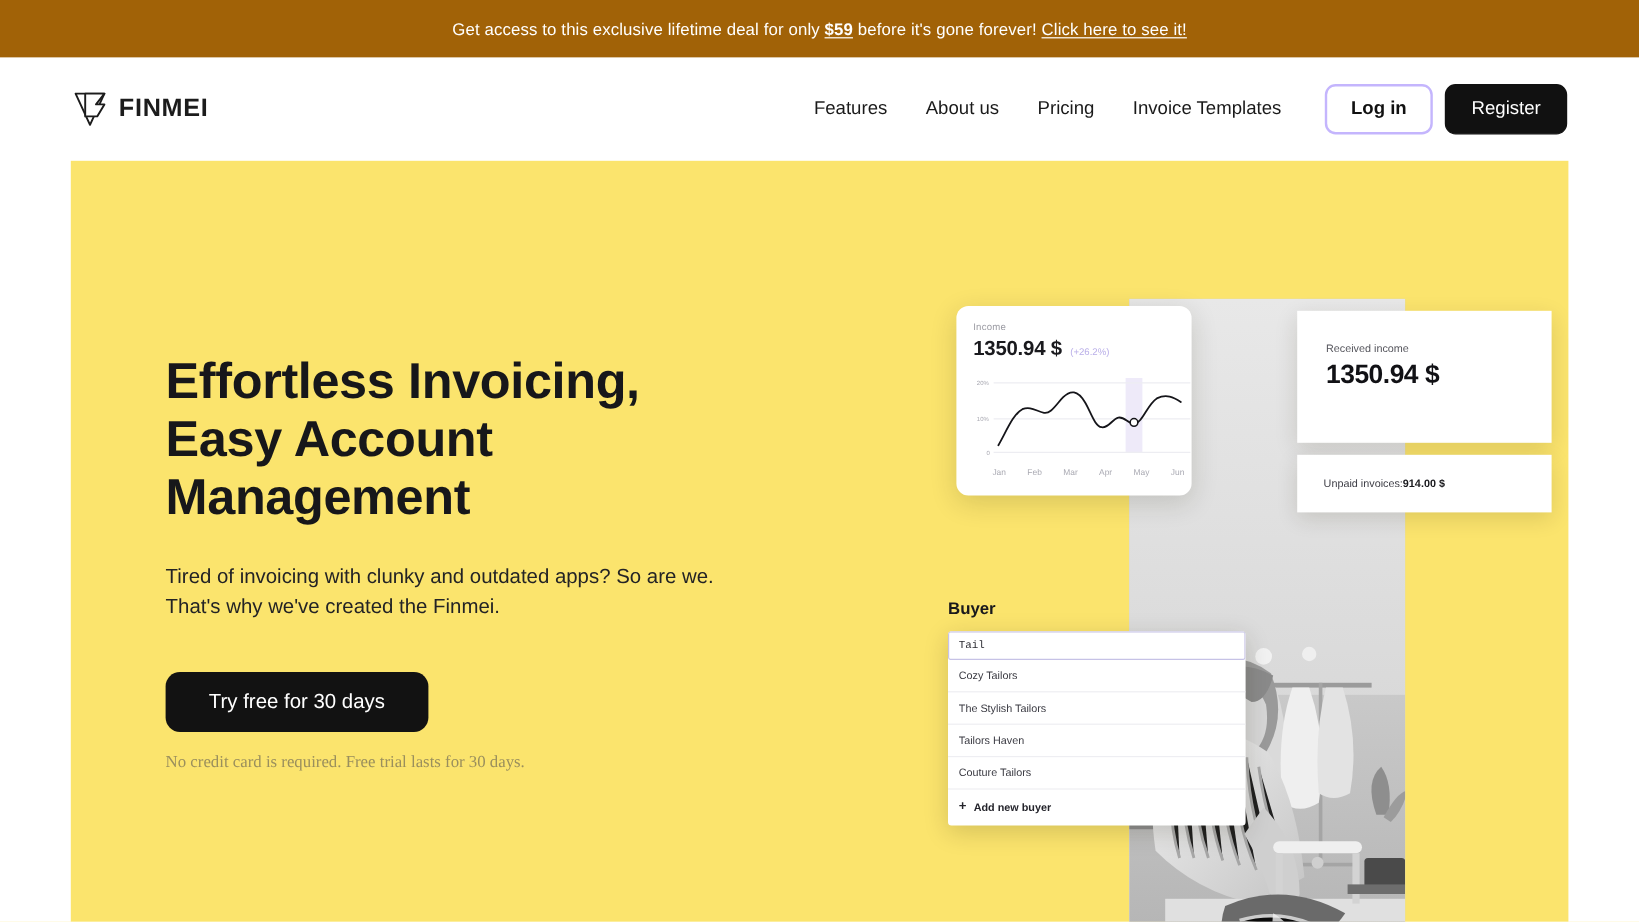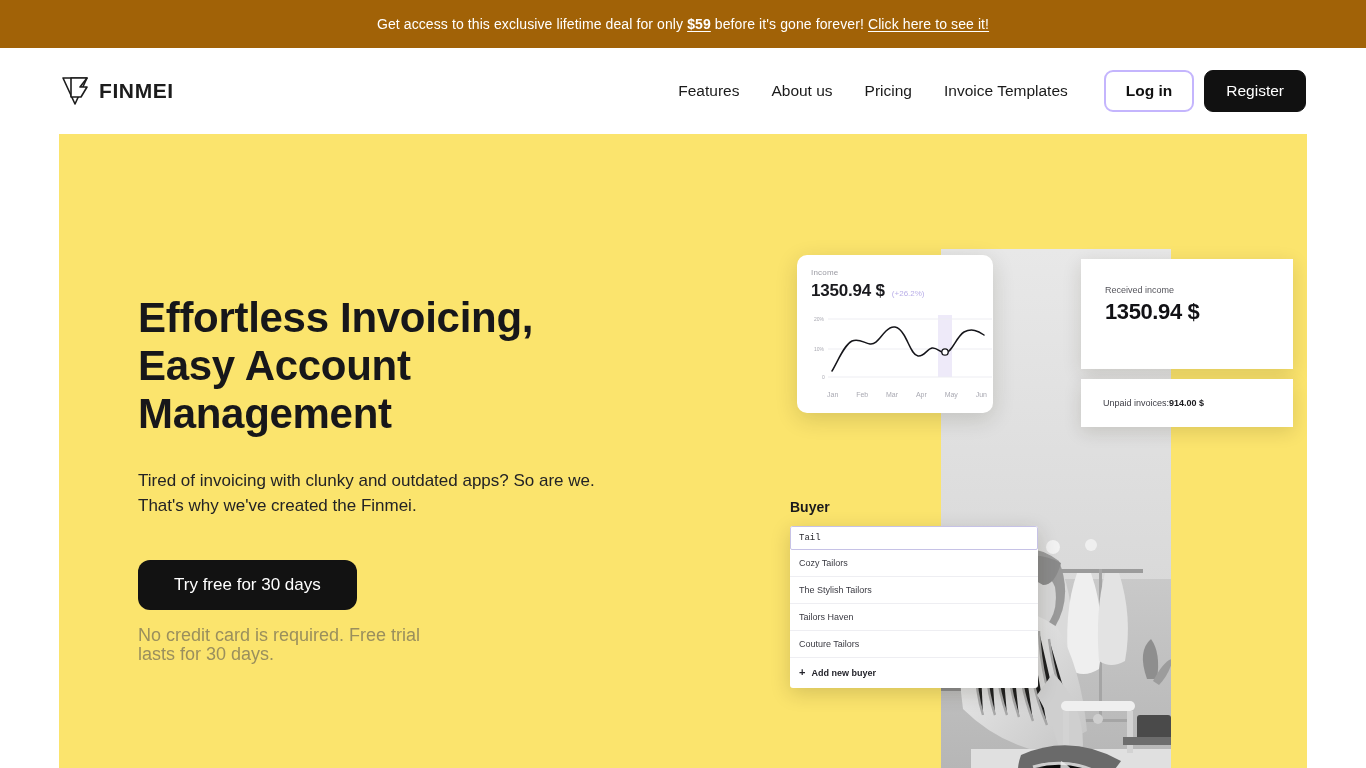--- a/index.html
+++ b/index.html
@@ -125,24 +125,25 @@
     color: #ffffff;
     font-size: 17px;
     border: none;
     border-radius: 12px;
     padding: 15px 36px;
     cursor: pointer;
     font-family: inherit;
   }
   .hero-note {
     margin-top: 16px;
-    font-size: 18px;
+    font-size: 14px;
     line-height: 19px;
     color: #9a8f5d;
     width: 320px;
+    font-family: Liberation Serif, serif;
   }
 
   
   .mockup {
     position: absolute;
     left: 614px;
     top: 0;
     width: 634px;
     height: 634px;
   }

